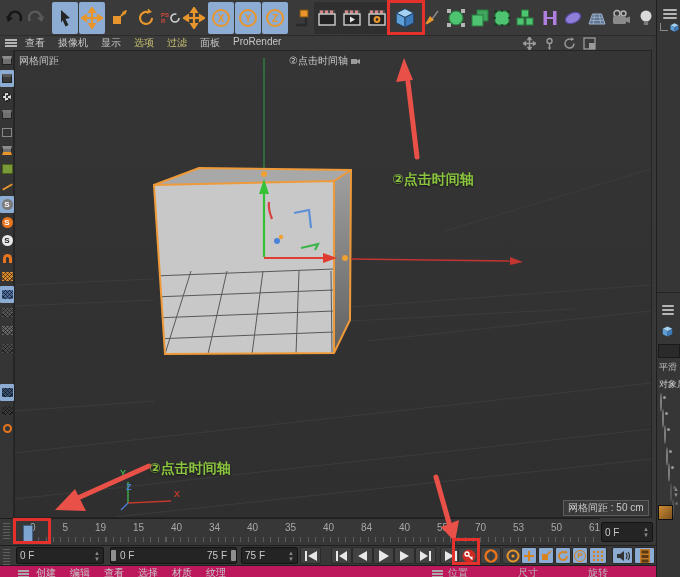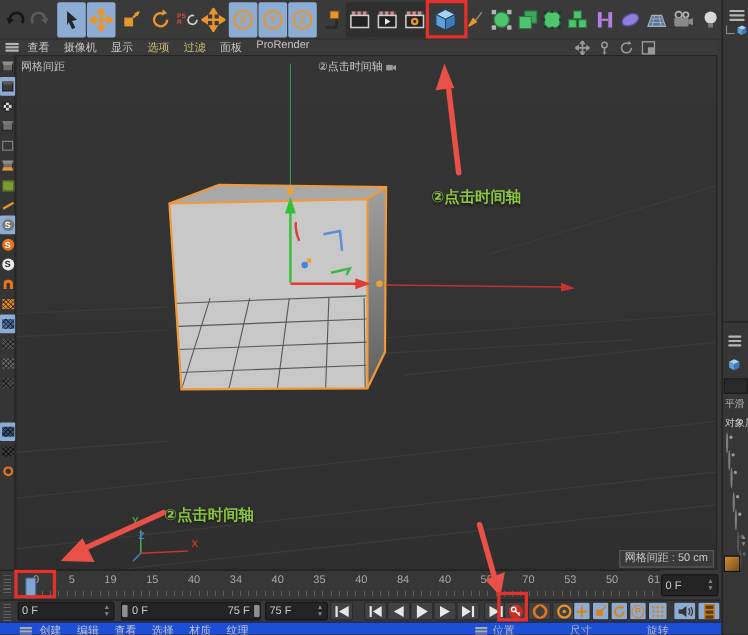--- a/index.html
+++ b/index.html
@@ -69,21 +69,21 @@
   .fld{position:absolute;top:1px;height:17px}
   .range{position:absolute;left:110px;top:1px;width:127px;height:17px;background:#242424;border:1px solid #141414;
          border-radius:2px;font-size:10px;color:#c9c9c9;display:flex;align-items:center}
   .rhandle{width:5px;height:11px;background:#8f8f8f;border-radius:1px}
   .pb{position:absolute;top:1px;width:21px;height:17px;background:#424242;border:1px solid #2a2a2a;border-radius:2px;
       display:flex;align-items:center;justify-content:center}
   .pb.blue{background:#8cacd4}
   .pb svg{display:block}
 
   
-  .bottombar{position:absolute;left:0;top:565px;width:656px;height:12px;background:#1d4ed8;border-top:1px solid #1f1f1f;
+  .bottombar{position:absolute;left:0;top:565px;width:656px;height:12px;background:#be185d;border-top:1px solid #1f1f1f;
              font-size:10px;color:#c6c6c6}
   .bmenu{position:absolute;left:36px;top:0;display:flex;gap:14px}
   .coordh{position:absolute;left:448px;top:0;display:flex;gap:50px;color:#b8b8b8}
   .bb-burger{position:absolute;top:3px}
   .bb-burger i{display:block;width:11px;height:1.4px;background:#aaa;margin:1.4px 0}
 
   
   .rightpanel{position:absolute;left:656px;top:0;width:24px;height:577px;background:#363636;border-left:1px solid #1f1f1f}
   .radio{width:8px;height:8px;border-radius:50%;border:1.5px solid #7f7f7f;position:relative}
   .radio::after{content:"";position:absolute;left:1.5px;top:1.5px;width:3px;height:3px;border-radius:50%;background:#9a9a9a}

